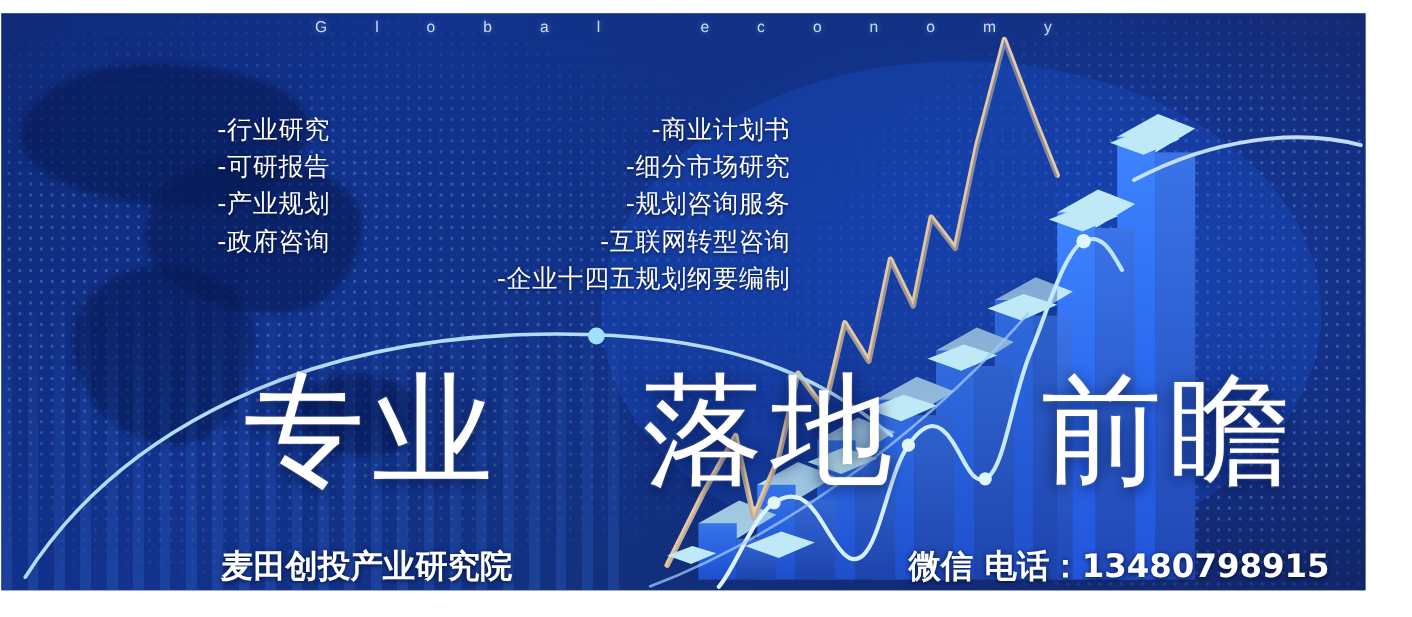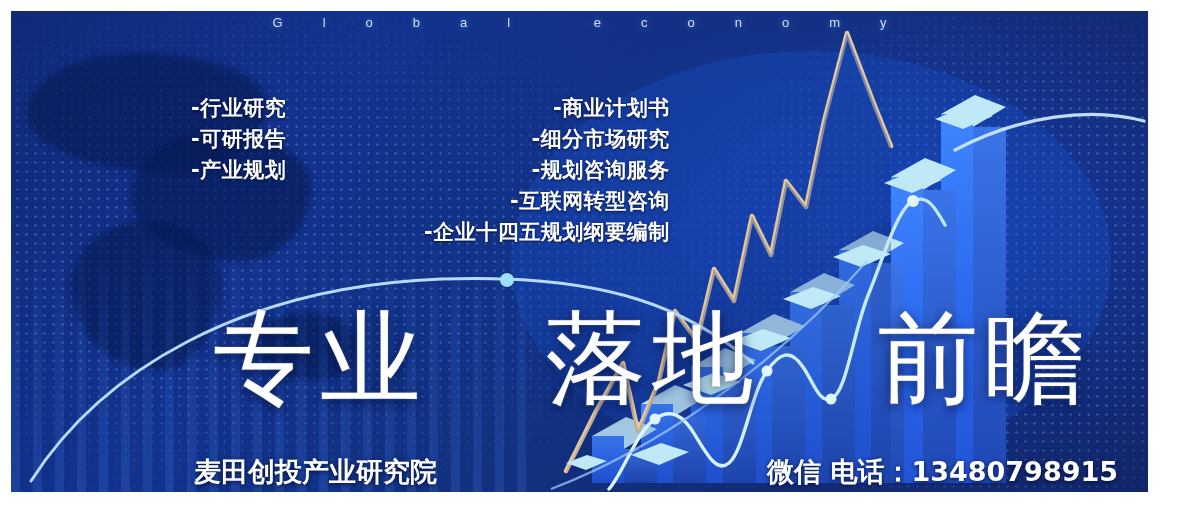--- a/index.html
+++ b/index.html
@@ -2,21 +2,21 @@
 <html><head>
 <meta charset="utf-8">
 <style>
   html,body{margin:0;padding:0;background:#ffffff;}
   body{width:1177px;height:514px;overflow:hidden;font-family:"DejaVu Sans","Liberation Sans",sans-serif;}
 
   #stage{position:relative;width:1177px;height:514px;background:#ffffff;}
 
   
   #banner{
-    position:absolute;left:11px;top:11px;width:1137px;height:481px;
+    position:absolute;left:1px;top:11px;width:1137px;height:481px;
     overflow:hidden;
     background:
       radial-gradient(ellipse 700px 420px at 78% 46%, rgba(24,70,190,0.72) 0%, rgba(18,50,150,0.25) 55%, rgba(0,0,0,0) 78%),
       linear-gradient(120deg,#0f2a78 0%,#12328d 26%,#12317f 52%,#14296e 78%,#112563 100%);
     box-shadow:0 0 0 1px rgba(255,255,255,0.18);
   }
 
   .layer{position:absolute;left:0;top:0;width:100%;height:100%;}
 
   
@@ -49,21 +49,21 @@
   
   #toptext{
     position:absolute;left:0;top:4px;width:100%;text-align:center;
     color:#dfe9ff;font-size:13px;letter-spacing:40px;text-indent:40px;
     font-family:"Liberation Sans",sans-serif;
     text-shadow:0 0 6px rgba(150,200,255,.55);
     opacity:.92;white-space:nowrap;
   }
 
   .bullets{position:absolute;color:#ffffff;font-size:21px;line-height:31px;
-    font-family:"DejaVu Sans","Liberation Sans",sans-serif;font-weight:700;
+    font-family:"DejaVu Sans","Liberation Sans",sans-serif;font-weight:400;
     letter-spacing:.5px;text-shadow:0 1px 3px rgba(0,10,50,.85);white-space:nowrap;}
   #bulletsLeft{left:180px;top:82px;}
   #bulletsRight{left:413px;top:82px;text-align:right;}
 
   #slogan{
     position:absolute;left:178px;top:297px;width:830px;
     color:#ffffff;font-weight:400;font-size:101px;line-height:101px;
     font-family:"DejaVu Sans","Liberation Sans",sans-serif;
     letter-spacing:6px;white-space:nowrap;
     text-shadow:0 3px 12px rgba(0,14,60,.75), 0 0 2px rgba(255,255,255,.35);
@@ -228,20 +228,21 @@
 
       <path d="M540,478 C640,440 760,360 856,250" fill="none" stroke="#9dc8ff" stroke-width="2.2" opacity=".75"></path>
     </svg>
 
     <div id="toptext">Global economy</div>
 
     <div class="bullets" id="bulletsLeft">
       <div>-行业研究</div>
       <div>-可研报告</div>
       <div>-产业规划</div>
+      <div>-政府咨询</div>
     </div>
 
     <div class="bullets" id="bulletsRight">
       <div>-商业计划书</div>
       <div>-细分市场研究</div>
       <div>-规划咨询服务</div>
       <div>-互联网转型咨询</div>
       <div>-企业十四五规划纲要编制</div>
     </div>
 

